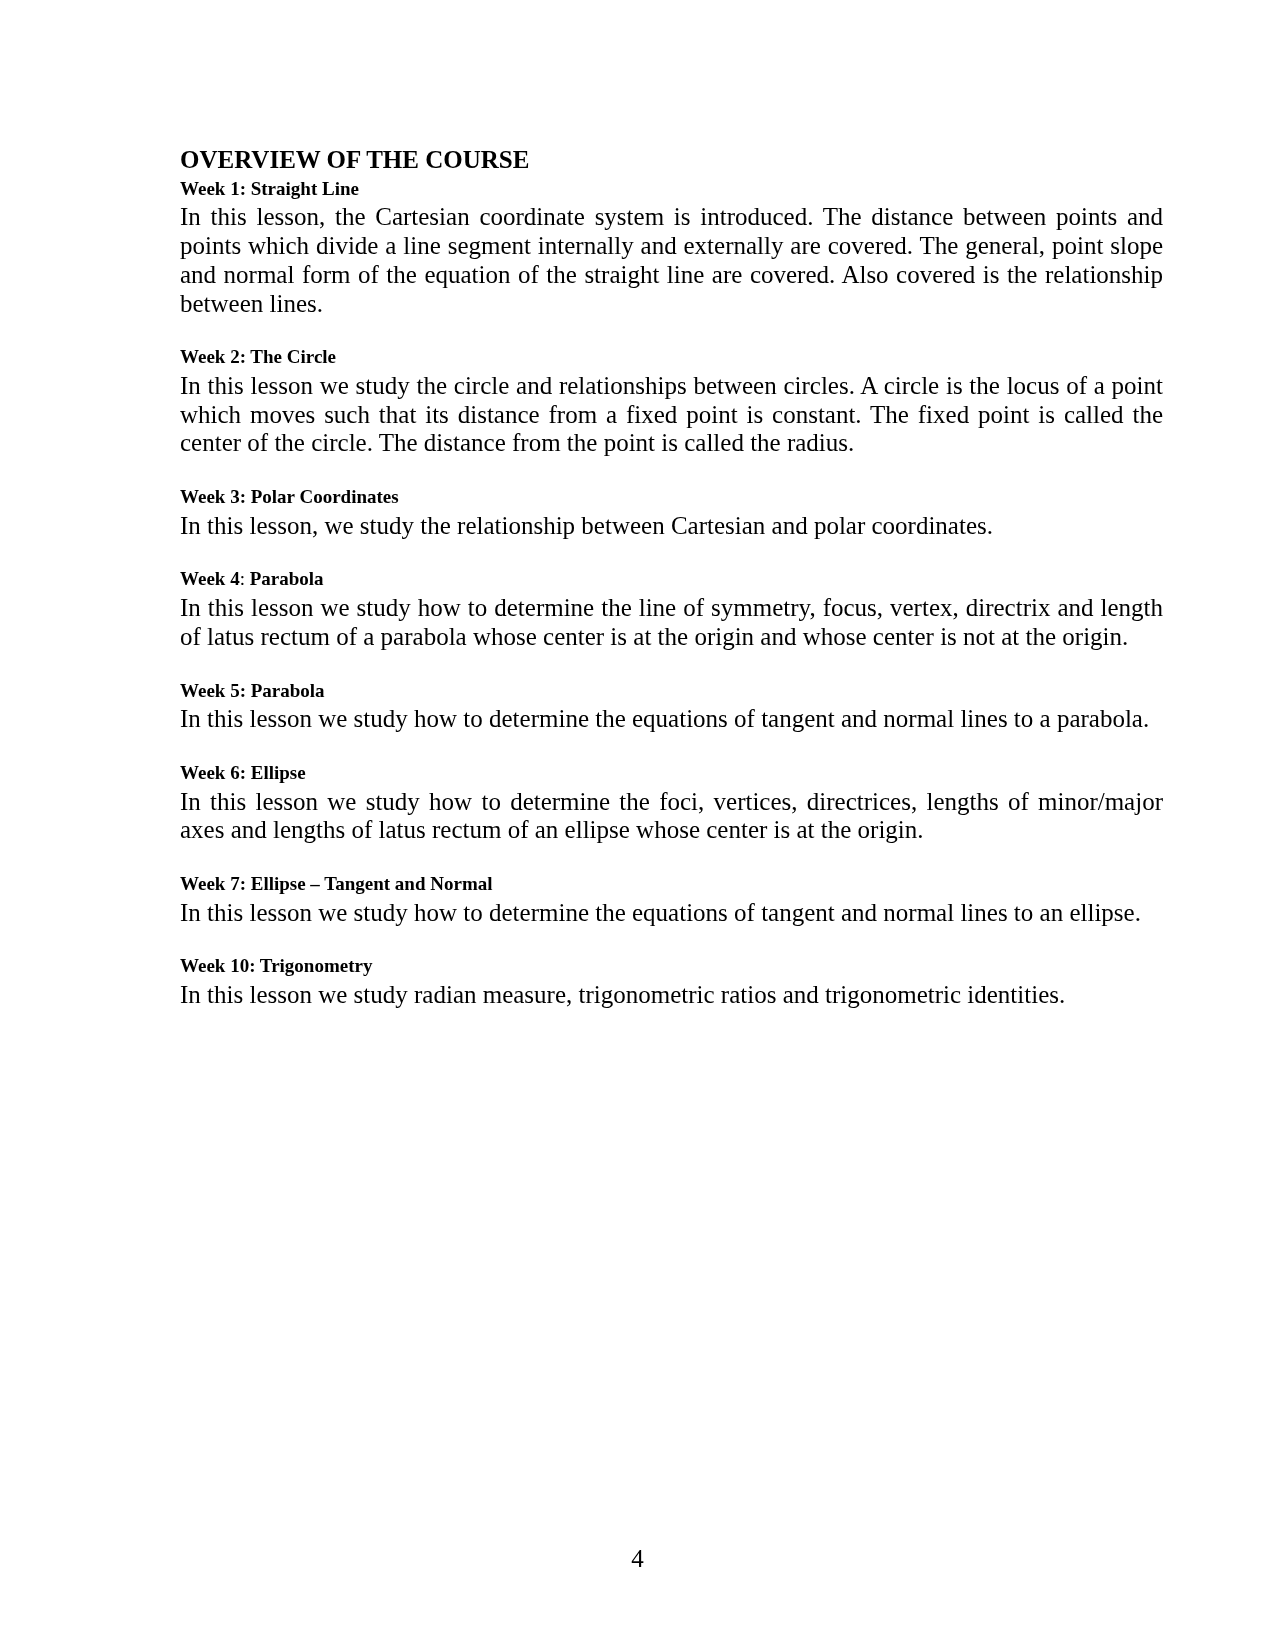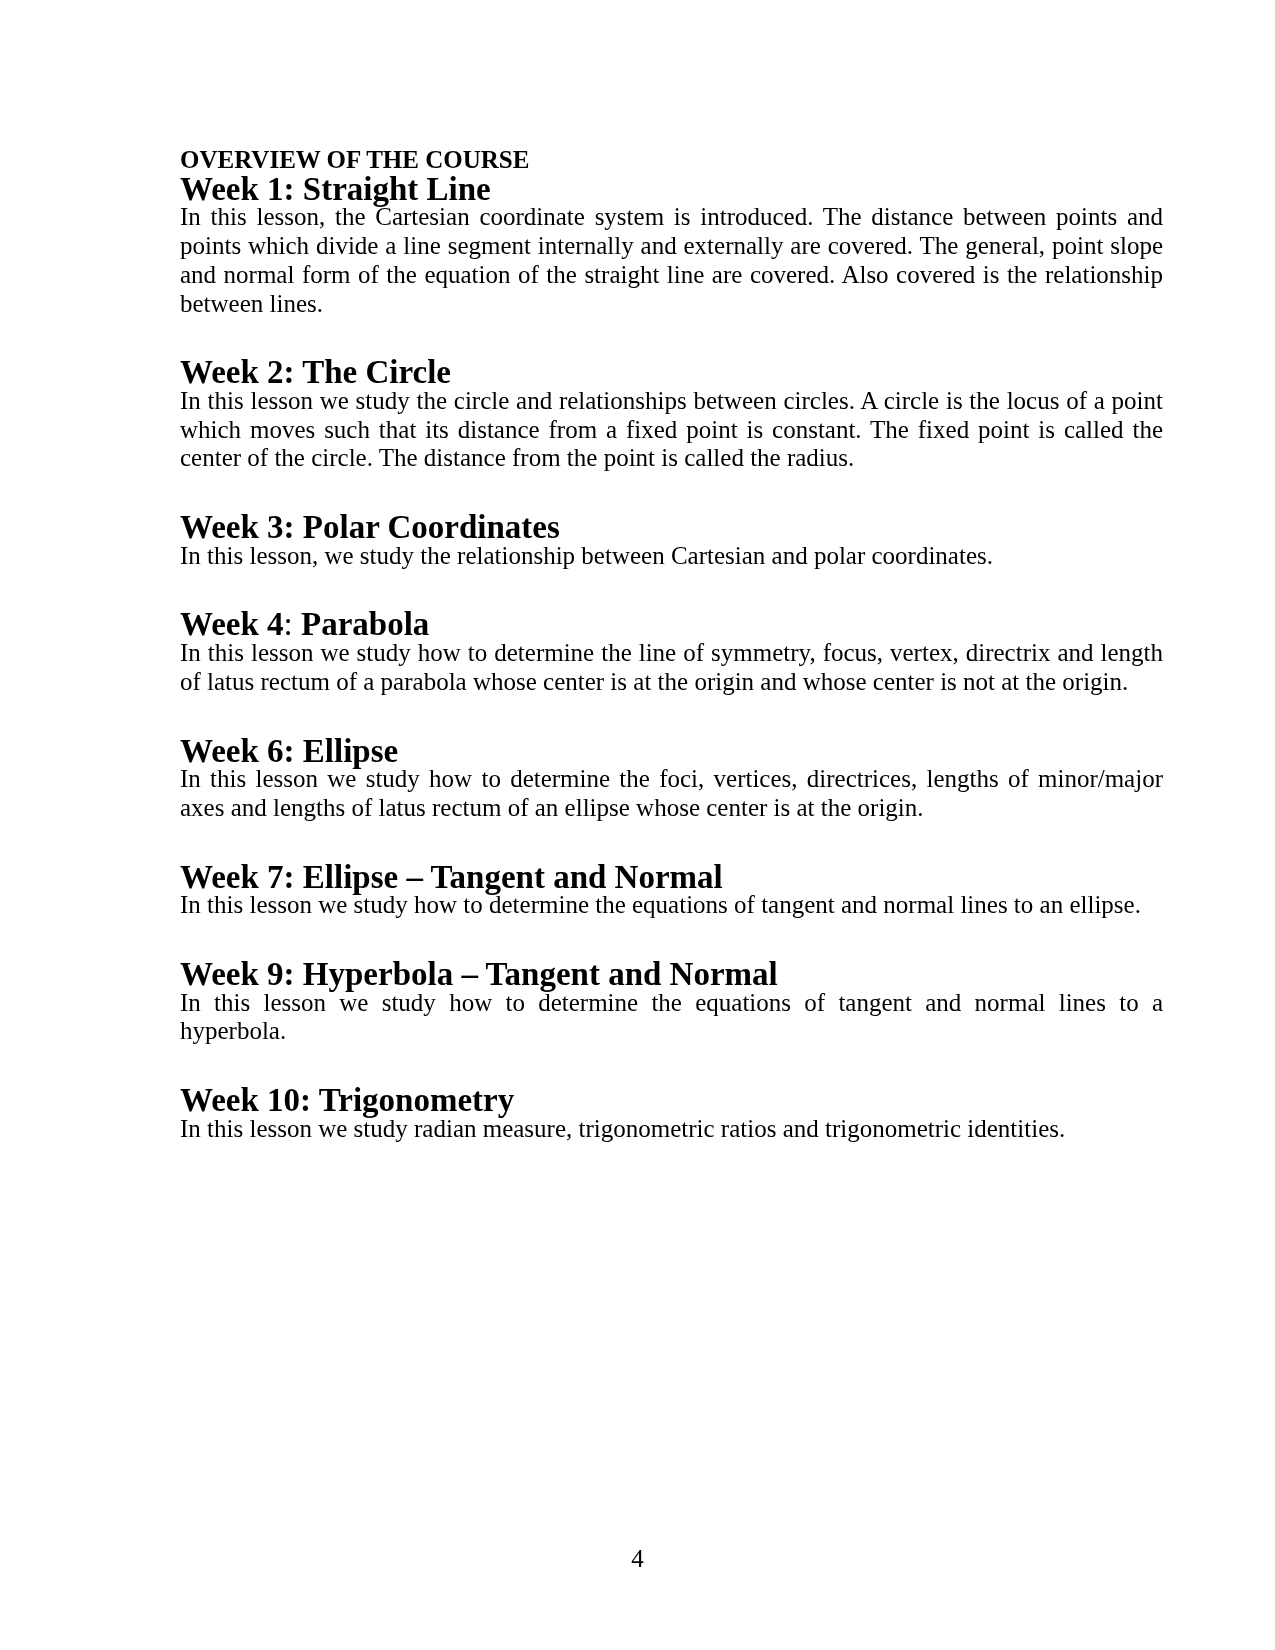--- a/index.html
+++ b/index.html
@@ -22,29 +22,29 @@
   .content {
     position: absolute;
     left: 180px;
     top: 146px;
     width: 983px;
   }
   .doc-title {
     font-weight: bold;
   }
   .section {
-    margin-top: 40px;
+    margin-top: 25px;
   }
   .section:first-child {
     margin-top: 0;
   }
   .section-heading {
     font-weight: bold;
     margin: 0;
-    font-size: 33px;
+    font-size: 19px;
     line-height: 28.7px;
   }
   .section-heading .regular-colon {
     font-weight: normal;
   }
   .section-body {
     margin: 0;
     text-align: justify;
     text-justify: inter-word;
   }
@@ -76,36 +76,36 @@
   <div class="section">
     <div class="section-heading">Week 3: Polar Coordinates</div>
     <p class="section-body">In this lesson, we study the relationship between Cartesian and polar coordinates.</p>
   </div>
 
   <div class="section">
     <div class="section-heading">Week 4<span class="regular-colon">:</span> Parabola</div>
     <p class="section-body">In this lesson we study how to determine the line of symmetry, focus, vertex, directrix and length of latus rectum of a parabola whose center is at the origin and whose center is not at the origin.</p>
   </div>
 
+  <div class="section">
+    <div class="section-heading">Week 5: Parabola</div>
+    <p class="section-body">In this lesson we study how to determine the equations of tangent and normal lines to a parabola.</p>
+  </div>
 
   <div class="section">
     <div class="section-heading">Week 6: Ellipse</div>
     <p class="section-body">In this lesson we study how to determine the foci, vertices, directrices, lengths of minor/major axes and lengths of latus rectum of an ellipse whose center is at the origin.</p>
   </div>
 
   <div class="section">
     <div class="section-heading">Week 7: Ellipse – Tangent and Normal</div>
     <p class="section-body">In this lesson we study how to determine the equations of tangent and normal lines to an ellipse.</p>
   </div>
 
 
-  <div class="section">
-    <div class="section-heading">Week 9: Hyperbola – Tangent and Normal</div>
-    <p class="section-body">In this lesson we study how to determine the equations of tangent and normal lines to a hyperbola.</p>
-  </div>
 
   <div class="section">
     <div class="section-heading">Week 10: Trigonometry</div>
     <p class="section-body">In this lesson we study radian measure, trigonometric ratios and trigonometric identities.</p>
   </div>
 
 
 </div>
   </div>
   <div class="page-footer">

